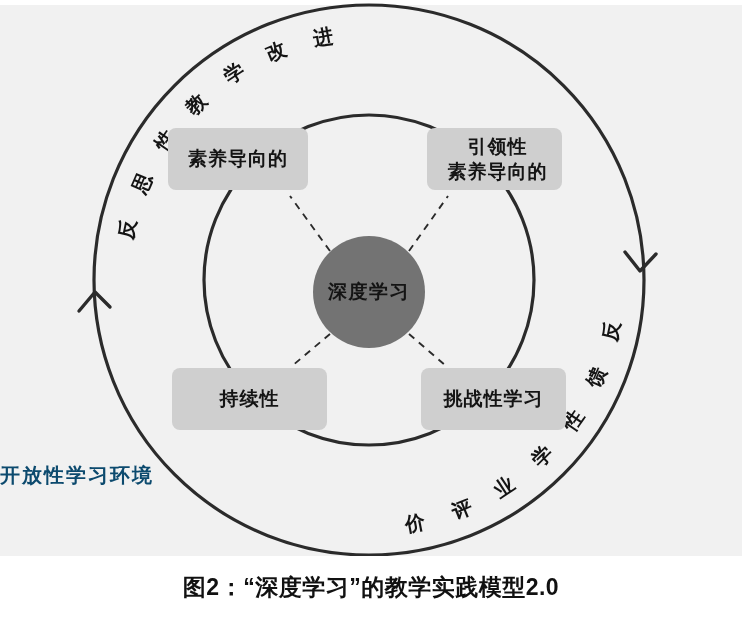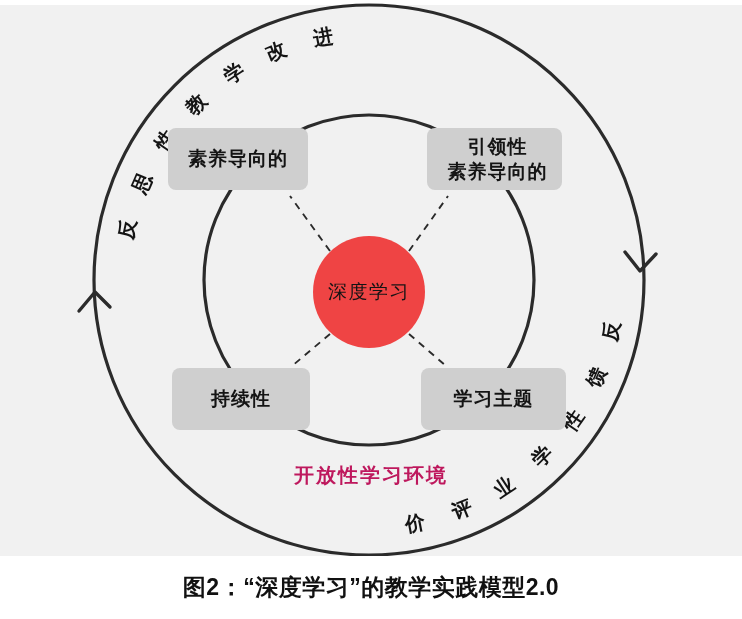--- a/index.html
+++ b/index.html
@@ -47,48 +47,48 @@
     font-size: 19px;
     line-height: 1.32;
     letter-spacing: 1px;
     box-sizing: border-box;
     padding: 4px 10px;
   }
   .node-line { display: block; white-space: nowrap; }
 
   #node-goal   { left: 168px; top: 128px; width: 140px; height: 62px; }
   #node-theme  { left: 427px; top: 128px; width: 135px; height: 62px; padding-left: 16px; }
-  #node-eval   { left: 172px; top: 368px; width: 138px; height: 62px; }
+  #node-eval   { left: 172px; top: 368px; width: 155px; height: 62px; }
   #node-task   { left: 421px; top: 368px; width: 145px; height: 62px; }
 
   
   #center-circle {
     position: absolute;
     left: 313px; top: 236px;
     width: 112px; height: 112px;
     border-radius: 50%;
-    background: #ef4444;
+    background: #737373;
     display: flex;
     align-items: center;
     justify-content: center;
     color: #141414;
     font-family: "Liberation Serif", "DejaVu Serif", serif;
-    font-weight: 400;
+    font-weight: 700;
     font-size: 19px;
     letter-spacing: 1.5px;
     white-space: nowrap;
   }
 
   
   #label-environment {
     position: absolute;
     left: 0; top: 462px;
     width: 742px;
-    text-align: center;
-    color: #be185d;
+    text-align: left;
+    color: #0c4a6e;
     font-family: "Liberation Serif", "DejaVu Serif", serif;
     font-weight: 700;
     font-size: 20px;
     letter-spacing: 2px;
     white-space: nowrap;
   }
 
   
   .ring-label {
     position: absolute;
@@ -186,21 +186,21 @@
     <div id="node-theme" class="node-box">
       <span class="node-line">引领性</span>
       <span class="node-line">素养导向的</span>
     </div>
 
     <div id="node-eval" class="node-box">
       <span class="node-line">持续性</span>
     </div>
 
     <div id="node-task" class="node-box">
-      <span class="node-line">学习主题</span>
+      <span class="node-line">挑战性学习</span>
     </div>
 
     <div id="label-environment">开放性学习环境</div>
 
   </div>
 
   <div id="caption">图2：“深度学习”的教学实践模型2.0</div>
 
 </div>
 

